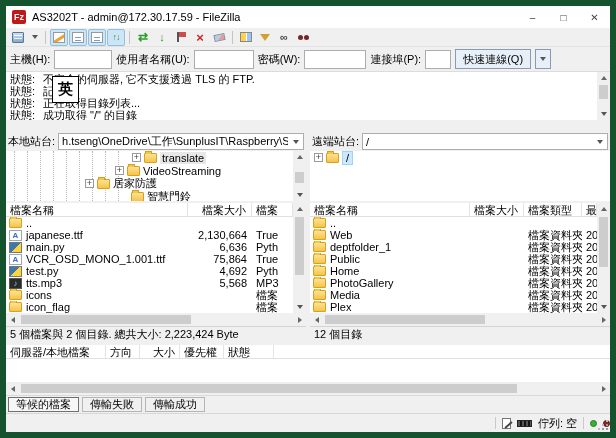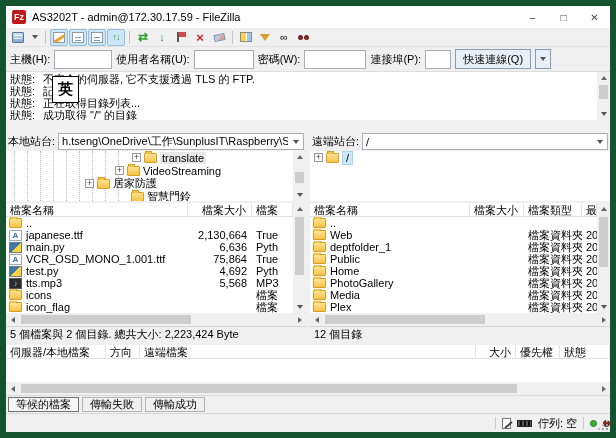--- a/index.html
+++ b/index.html
@@ -565,21 +565,20 @@
       <div class="pstatus">12 個目錄</div>
     </div>
   </div>
 
   <div class="hsplit"></div>
 
   <div class="queue">
     <div class="q-header">
       <div class="hcell qc1">伺服器/本地檔案</div>
       <div class="hcell qc2">方向</div>
-      <div class="hcell qc3">遠端檔案</div>
       <div class="hcell qc4">大小</div>
       <div class="hcell qc5">優先權</div>
       <div class="hcell qc6">狀態</div>
     </div>
     <div class="q-body"></div>
     <div class="hscroll">
       <div class="hsa">
           <span class="tri-l"></span>
         </div>
       <div class="htrack">

